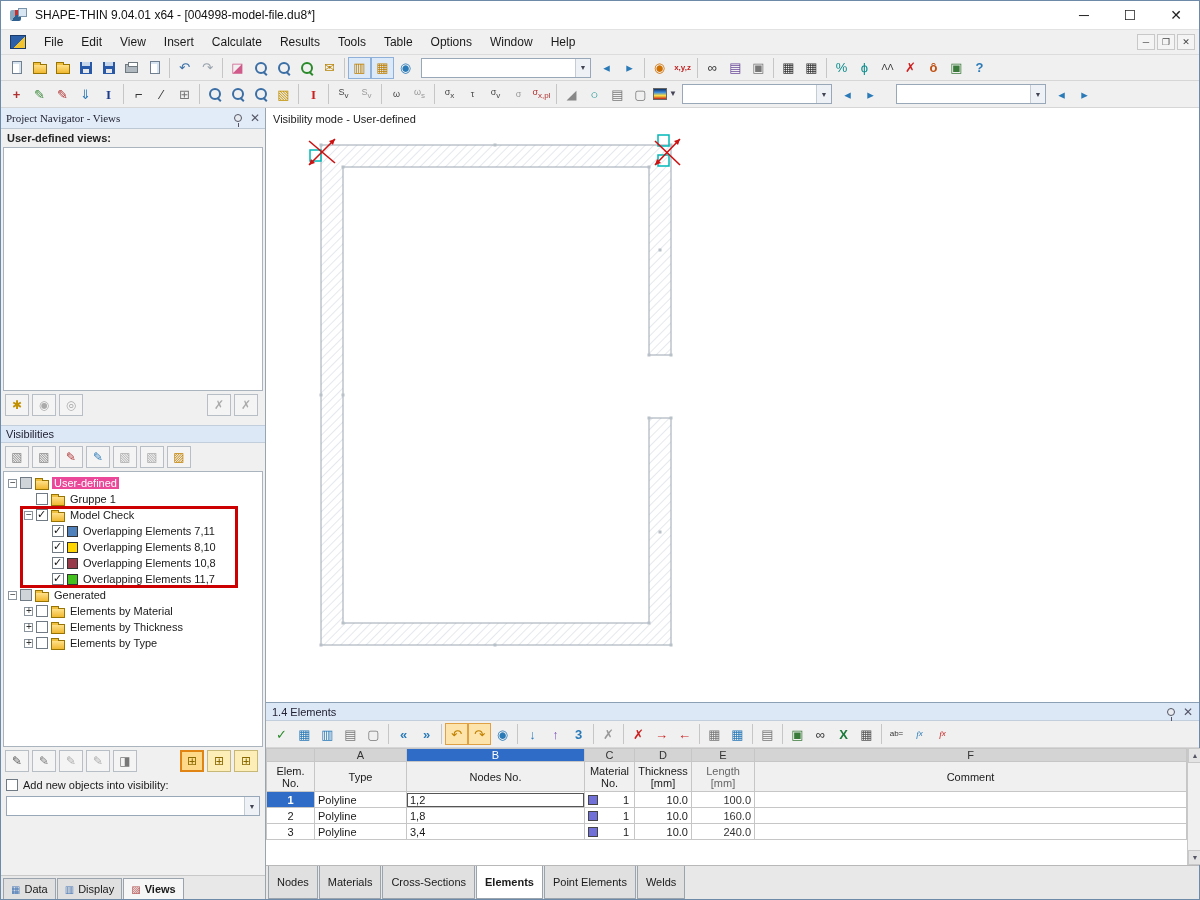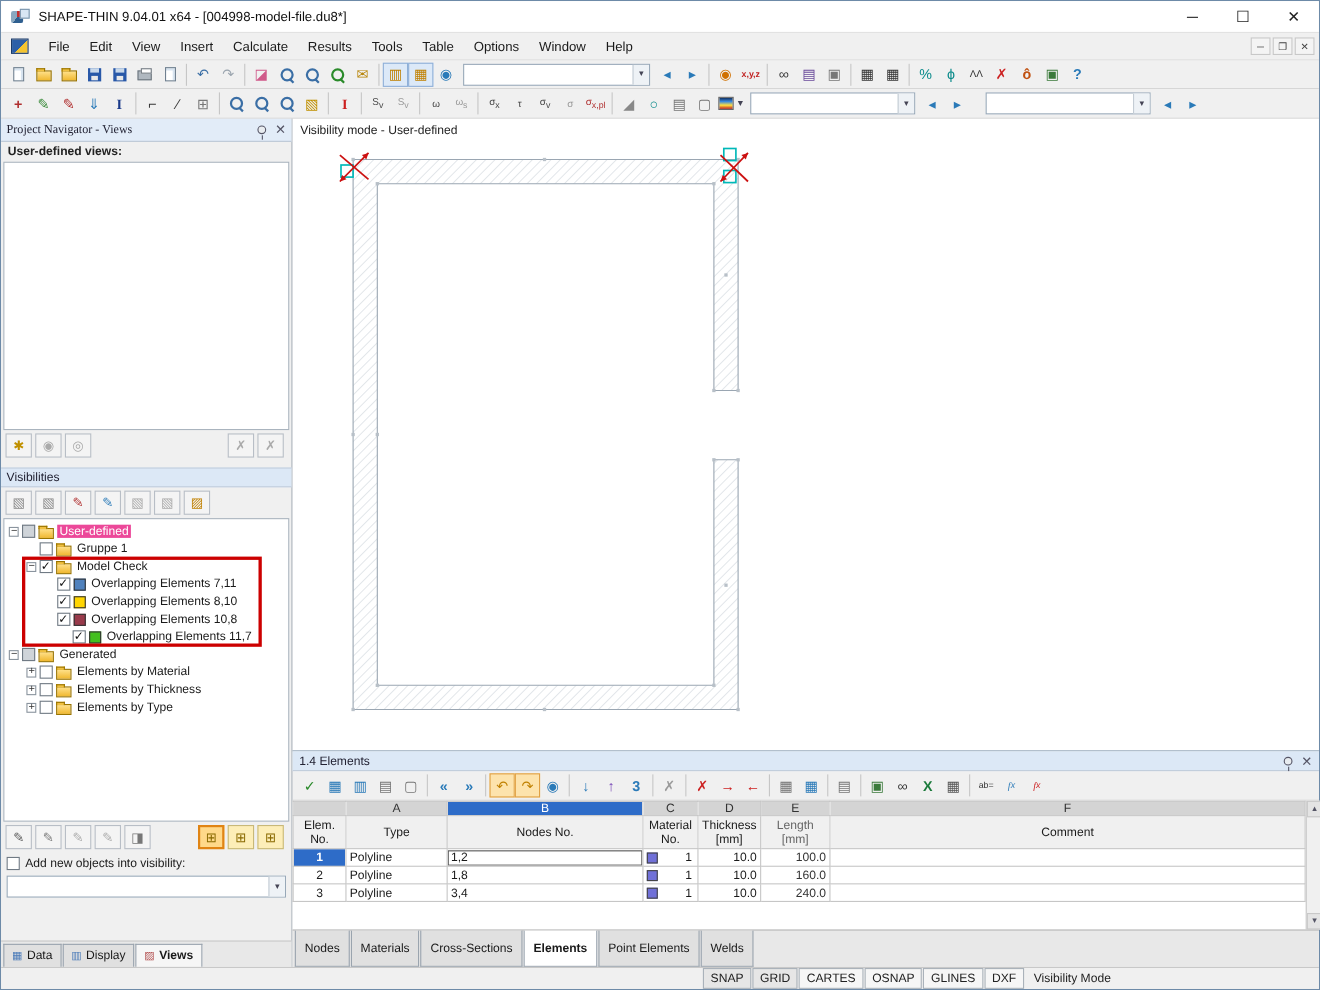--- a/index.html
+++ b/index.html
@@ -478,21 +478,21 @@
           <span class="cb checked"></span>
           <span class="swatch" style="background: rgb(255, 213, 0);"></span>
           <span class="tlabel">Overlapping Elements 8,10</span>
         </div>
         <div class="trow" style="padding-left:36px">
           <span class="exp none"></span>
           <span class="cb checked"></span>
           <span class="swatch" style="background: rgb(153, 58, 75);"></span>
           <span class="tlabel">Overlapping Elements 10,8</span>
         </div>
-        <div class="trow" style="padding-left:50px">
+        <div class="trow" style="padding-left:36px">
           <span class="exp none"></span>
           <span class="cb checked"></span>
           <span class="swatch" style="background: rgb(67, 191, 30);"></span>
           <span class="tlabel">Overlapping Elements 11,7</span>
         </div>
         <div class="trow" style="padding-left:4px">
           <span class="exp minus"></span>
           <span class="cb partial"></span>
           <span class="fold"></span>
           <span class="tlabel">Generated</span>
@@ -828,25 +828,14 @@
           <div class="stab">Cross-Sections</div>
           <div class="stab active">Elements</div>
           <div class="stab">Point Elements</div>
           <div class="stab">Welds</div>
         </div>
         <div class="tp-fill"></div>
       </div>
     </div>
   </div>
 
-  <div class="statusbar">
-    <div class="sb-spacer"></div>
-    <div class="sb-cell">SNAP</div>
-    <div class="sb-cell">GRID</div>
-    <div class="sb-cell lit">CARTES</div>
-    <div class="sb-cell lit">OSNAP</div>
-    <div class="sb-cell lit">GLINES</div>
-    <div class="sb-cell lit">DXF</div>
-    <div class="sb-mode">Visibility Mode</div>
-    <div class="sb-fill"></div>
-  </div>
 
 </div>
 
 </body></html>

